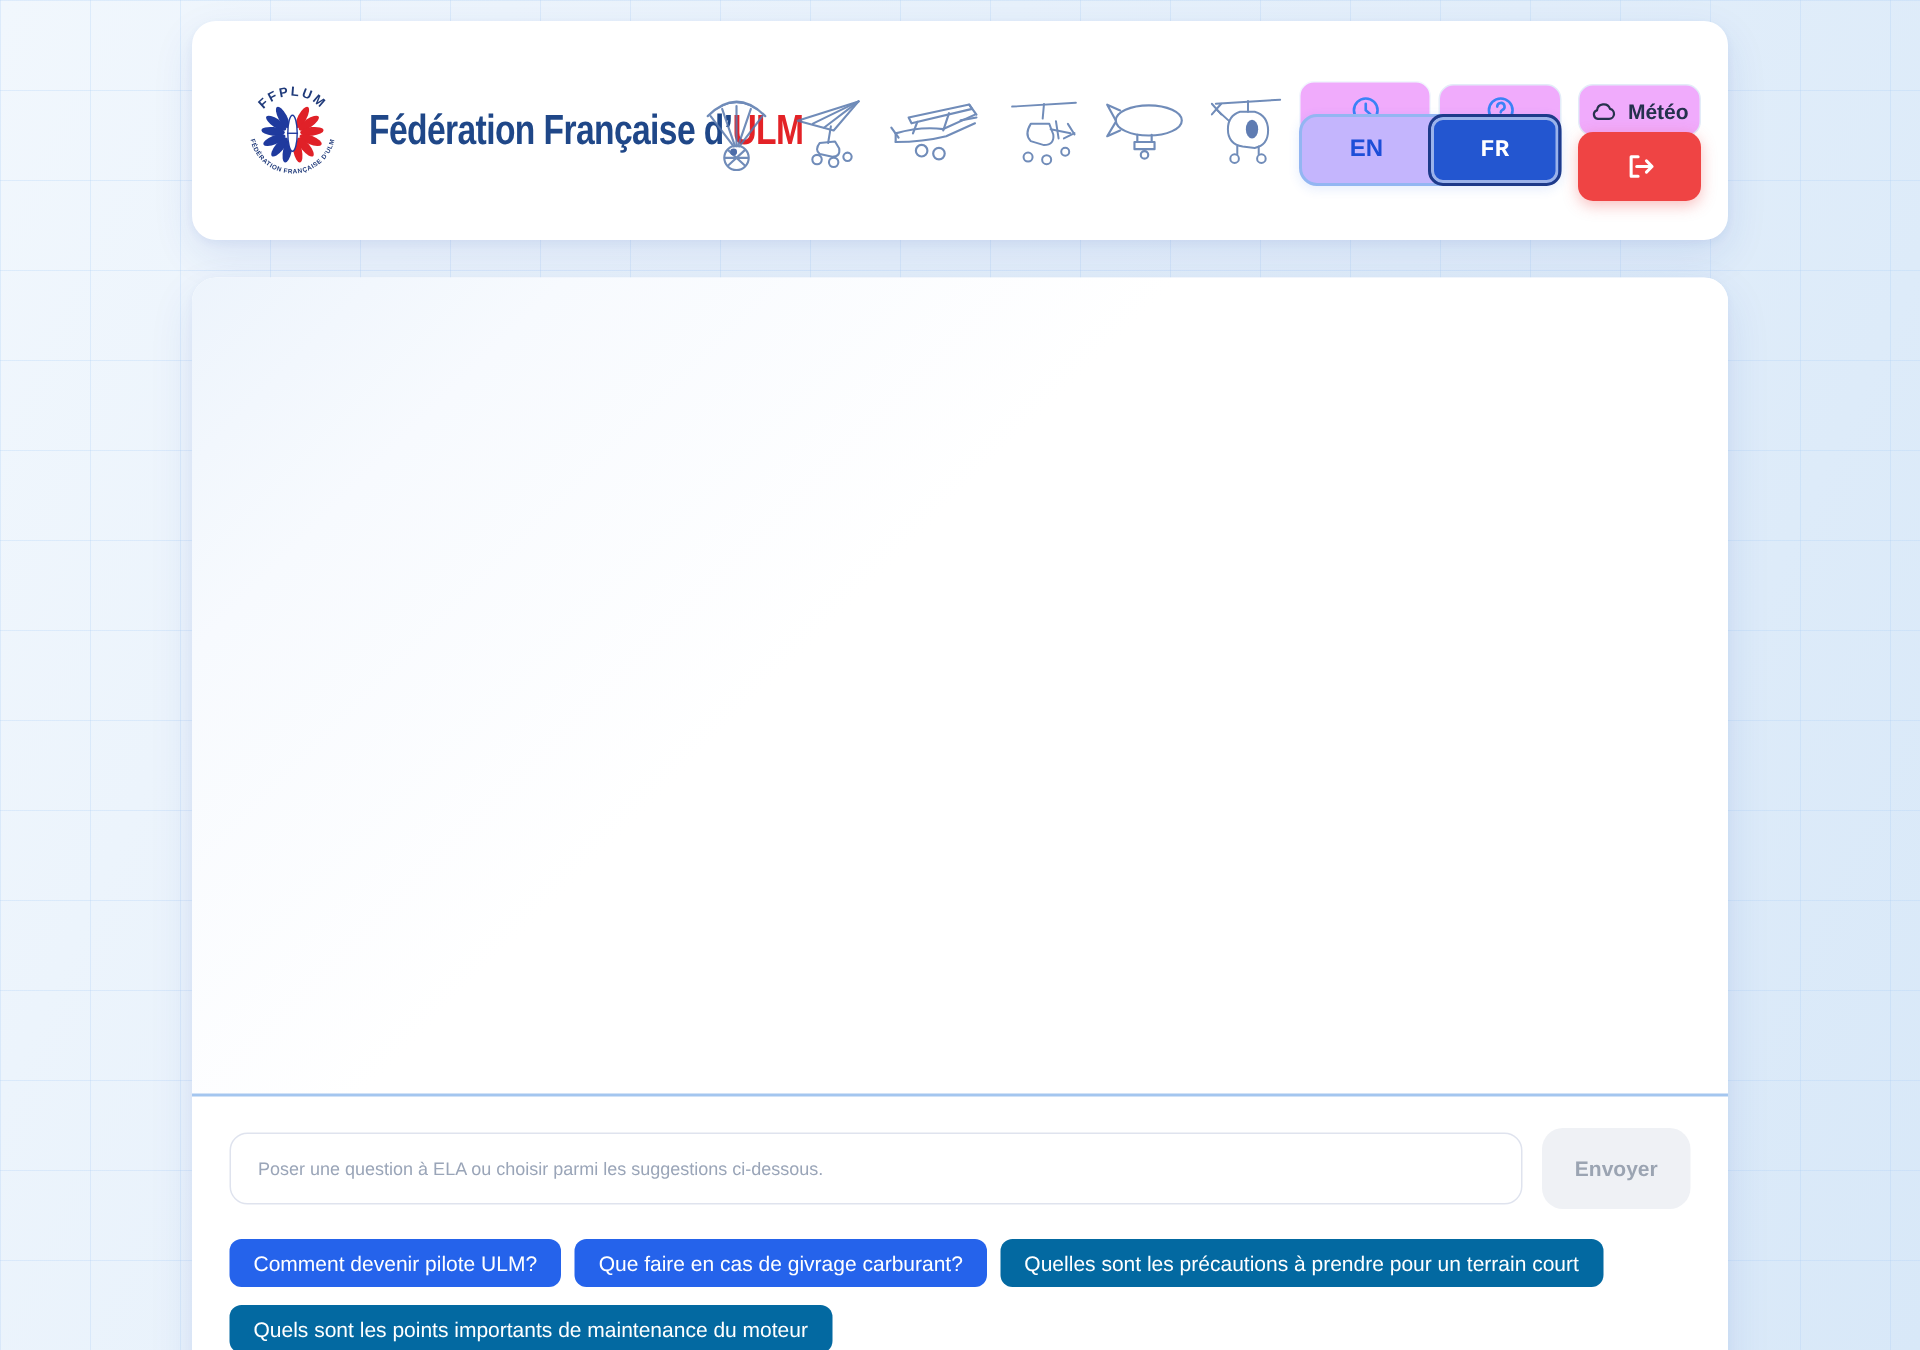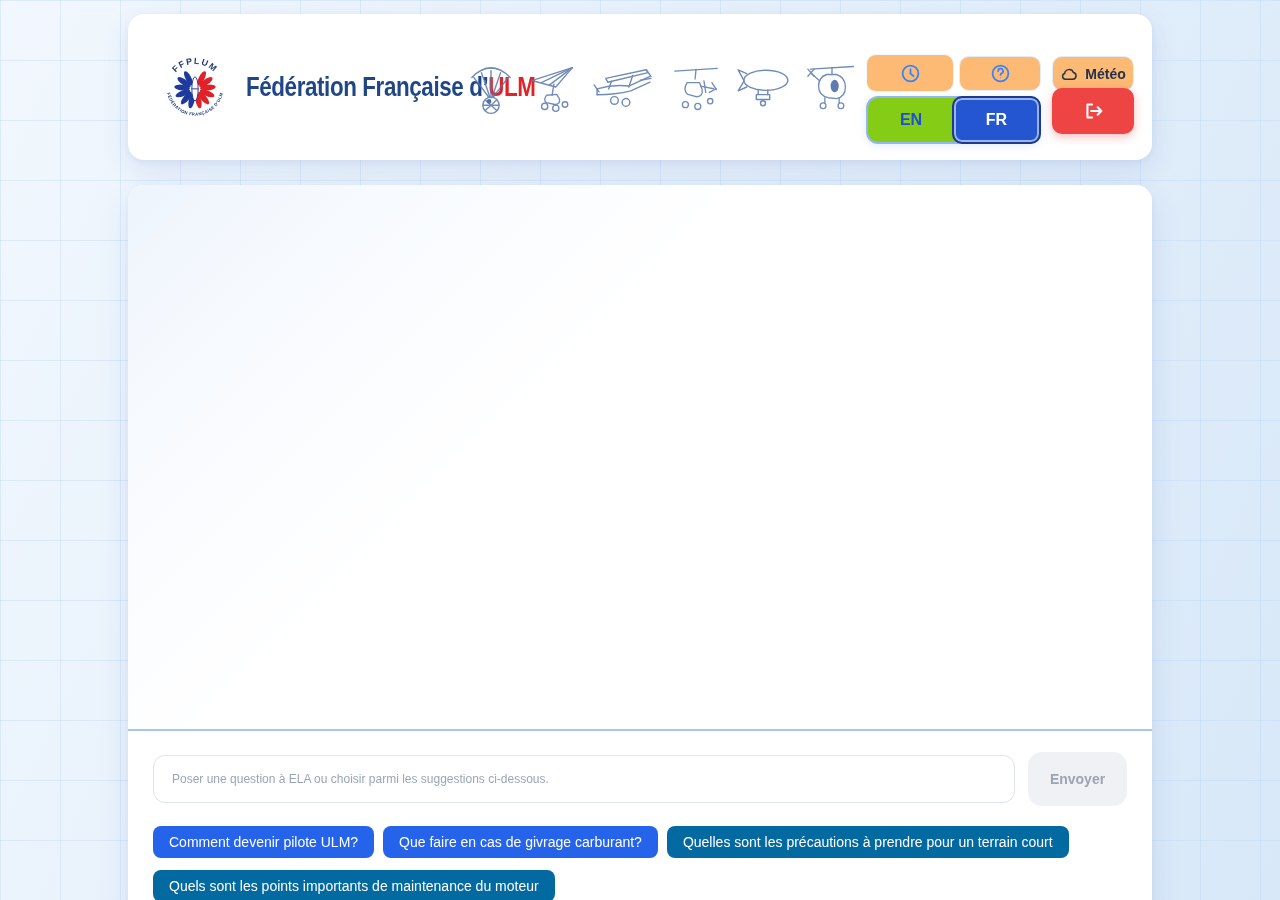--- a/index.html
+++ b/index.html
@@ -40,42 +40,42 @@
   .site-title .ulm{color:var(--title-red);}
   .aircraft-icons{
     position:absolute;left:340px;top:0;height:146px;
     display:flex;align-items:center;gap:15px;
   }
   .aircraft-icons svg{stroke:var(--icon-line);fill:none;stroke-width:1.5;stroke-linecap:round;stroke-linejoin:round;opacity:.85;}
 
   .header-controls{position:absolute;right:6px;top:0;width:282px;height:146px;}
   .icon-btn{
     position:absolute;display:flex;align-items:center;justify-content:center;
-    background:#fdba74;border:1px solid #e3ecf8;border-radius:10px;cursor:pointer;
+    background:#f0abfc;border:1px solid #e3ecf8;border-radius:10px;cursor:pointer;
   }
   .clock-btn{left:2px;top:40px;width:88px;height:38px;border-color:#f2f7fd;}
   .help-btn{left:95px;top:42px;width:82px;height:35px;}
   .meteo-btn{left:188px;top:42px;width:82px;height:35px;gap:7px;
     font-size:14px;font-weight:600;color:#24314d;}
   .lang-toggle{
-    position:absolute;left:2px;top:82px;width:175px;height:48px;
-    background:#84cc16;border:2px solid #93b6f2;border-radius:12px;
+    position:absolute;left:2px;top:62px;width:175px;height:48px;
+    background:#c4b5fd;border:2px solid #93b6f2;border-radius:12px;
     display:flex;align-items:stretch;overflow:visible;
     box-shadow:0 2px 8px rgba(37,99,235,.12);
   }
   .lang-opt{
     flex:1;display:flex;align-items:center;justify-content:center;
     font-size:16px;font-weight:700;color:#1d4ed8;background:transparent;
     border:none;border-radius:10px;cursor:pointer;
   }
   .lang-opt.active{
     background:var(--toggle-active);color:#fff;
     border:2px solid var(--navy-ring);
     box-shadow:inset 0 0 0 2px rgba(255,255,255,.55);
-    margin:-2px;flex:0 0 89px;
+    margin:-2px;flex:0 0 89px;font-family:Liberation Mono, monospace;
   }
   .logout-btn{
     position:absolute;left:188px;top:74px;width:82px;height:46px;
     background:var(--logout-red);border:none;border-radius:10px;
     display:flex;align-items:center;justify-content:center;cursor:pointer;
     box-shadow:0 3px 10px rgba(239,68,68,.35);
   }
 
   
   .chat-card{

